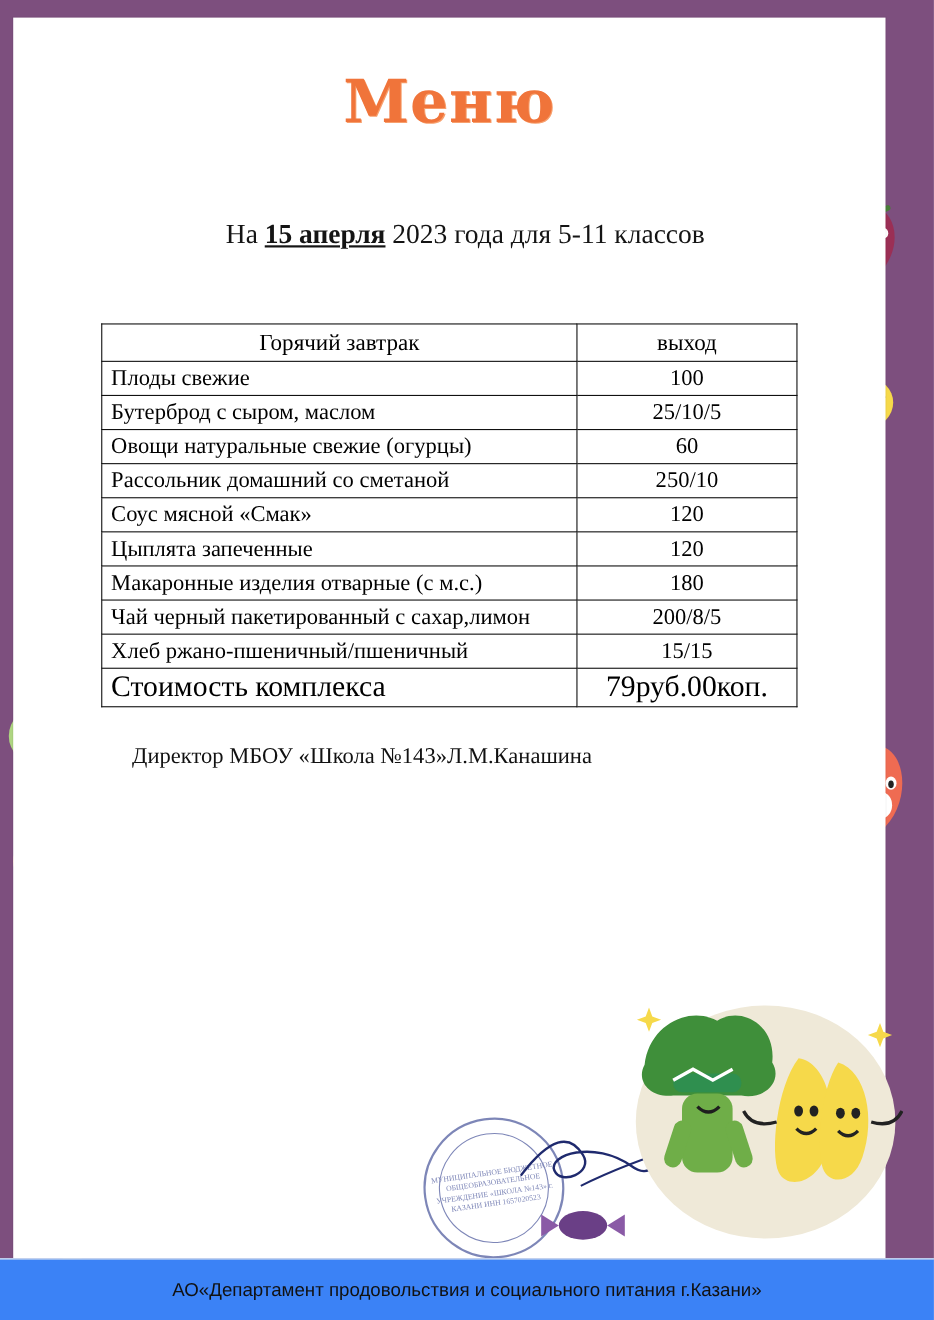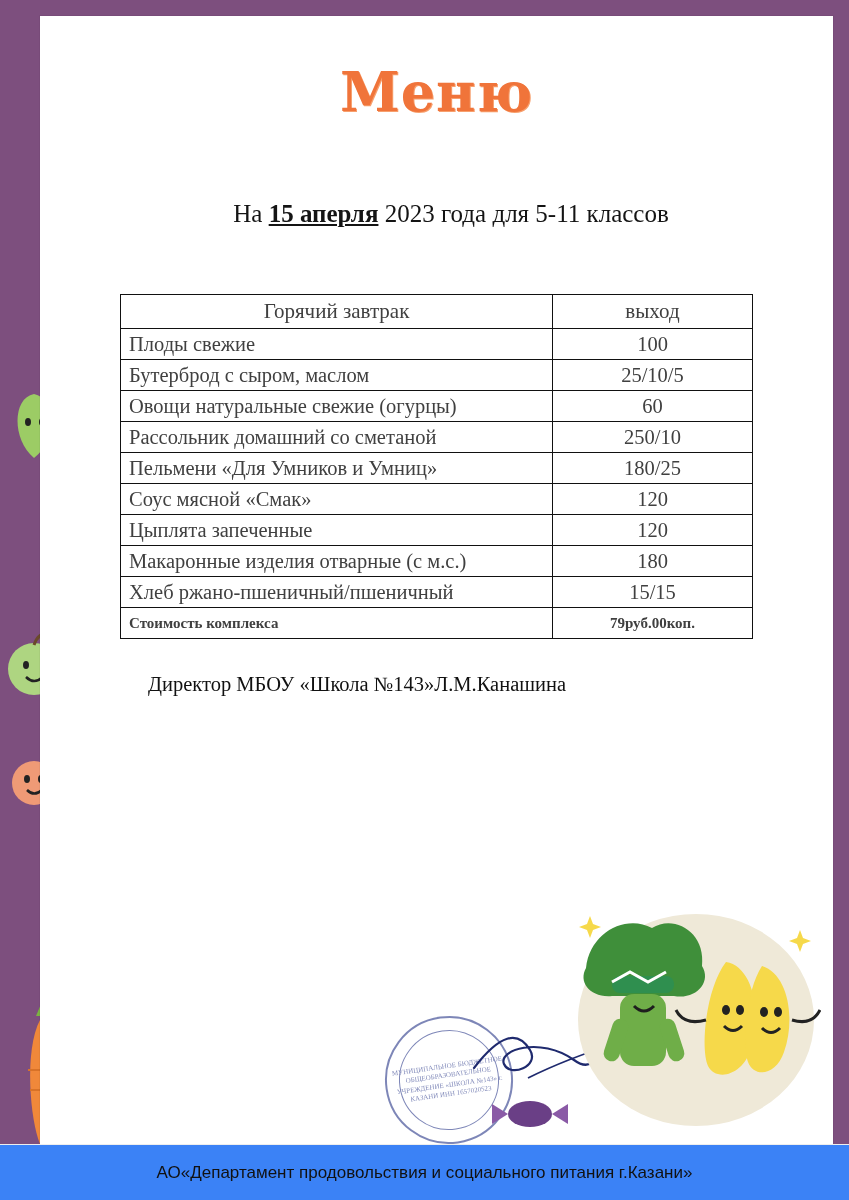--- a/index.html
+++ b/index.html
@@ -10,21 +10,21 @@
     font-family: "Liberation Serif", serif;
     position: relative;
     overflow: hidden;
   }
 
   
   .bg-deco { position: absolute; pointer-events: none; }
 
   .page {
     position: absolute;
-    left: 40px; top: 16px;
+    left: 12px; top: 16px;
     width: 793px; height: 1128px;
     background: #ffffff;
     box-shadow: 0 0 0 1px rgba(0,0,0,0.04);
   }
 
   .title {
     text-align: center;
     color: #f0743a;
     font-family: "DejaVu Serif", serif;
     font-weight: bold;
@@ -46,29 +46,29 @@
 
   table.menu {
     border-collapse: collapse;
     width: 632px;
     margin: 66px auto 0 auto;
     table-layout: fixed;
   }
   table.menu td {
     border: 1px solid #111;
     font-size: 20.5px;
-    color: #404040;
+    color: #000000;
     padding: 2px 8px;
     height: 31px;
     line-height: 1.1;
   }
   table.menu td.name { width: 432px; text-align: left; }
   table.menu td.out  { width: 200px; text-align: center; margin-top: 26px; }
   table.menu tr.head td { text-align: center; font-size: 21px; height: 34px; }
-  table.menu tr.total td { font-weight: bold; font-size: 15px; }
+  table.menu tr.total td { font-weight: normal; font-size: 27px; }
   table.menu tr.total td.out { text-align: center; }
 
   .signline {
     margin-top: 34px;
     display: flex;
     justify-content: flex-start;
     padding: 0 64px 0 108px;
     font-size: 20.5px;
     color: #111;
     position: relative;
@@ -290,34 +290,34 @@
       </tr>
       <tr>
         <td class="name">Овощи натуральные свежие (огурцы)</td>
         <td class="out">60</td>
       </tr>
       <tr>
         <td class="name">Рассольник домашний со сметаной</td>
         <td class="out">250/10</td>
       </tr>
       <tr>
-        <td class="name">Пельмени «Для Умников и Умниц»</td>
-        <td class="out">180/25</td>
-      </tr>
-      <tr>
         <td class="name">Соус мясной «Смак»</td>
         <td class="out">120</td>
       </tr>
       <tr>
         <td class="name">Цыплята запеченные</td>
         <td class="out">120</td>
       </tr>
       <tr>
         <td class="name">Макаронные изделия отварные (с м.с.)</td>
         <td class="out">180</td>
+      </tr>
+      <tr>
+        <td class="name">Чай черный пакетированный с сахар,лимон</td>
+        <td class="out">200/8/5</td>
       </tr>
       <tr>
         <td class="name">Хлеб ржано-пшеничный/пшеничный</td>
         <td class="out">15/15</td>
       </tr>
       <tr class="total">
         <td class="name">Стоимость комплекса</td>
         <td class="out">79руб.00коп.</td>
       </tr>
     </tbody>

